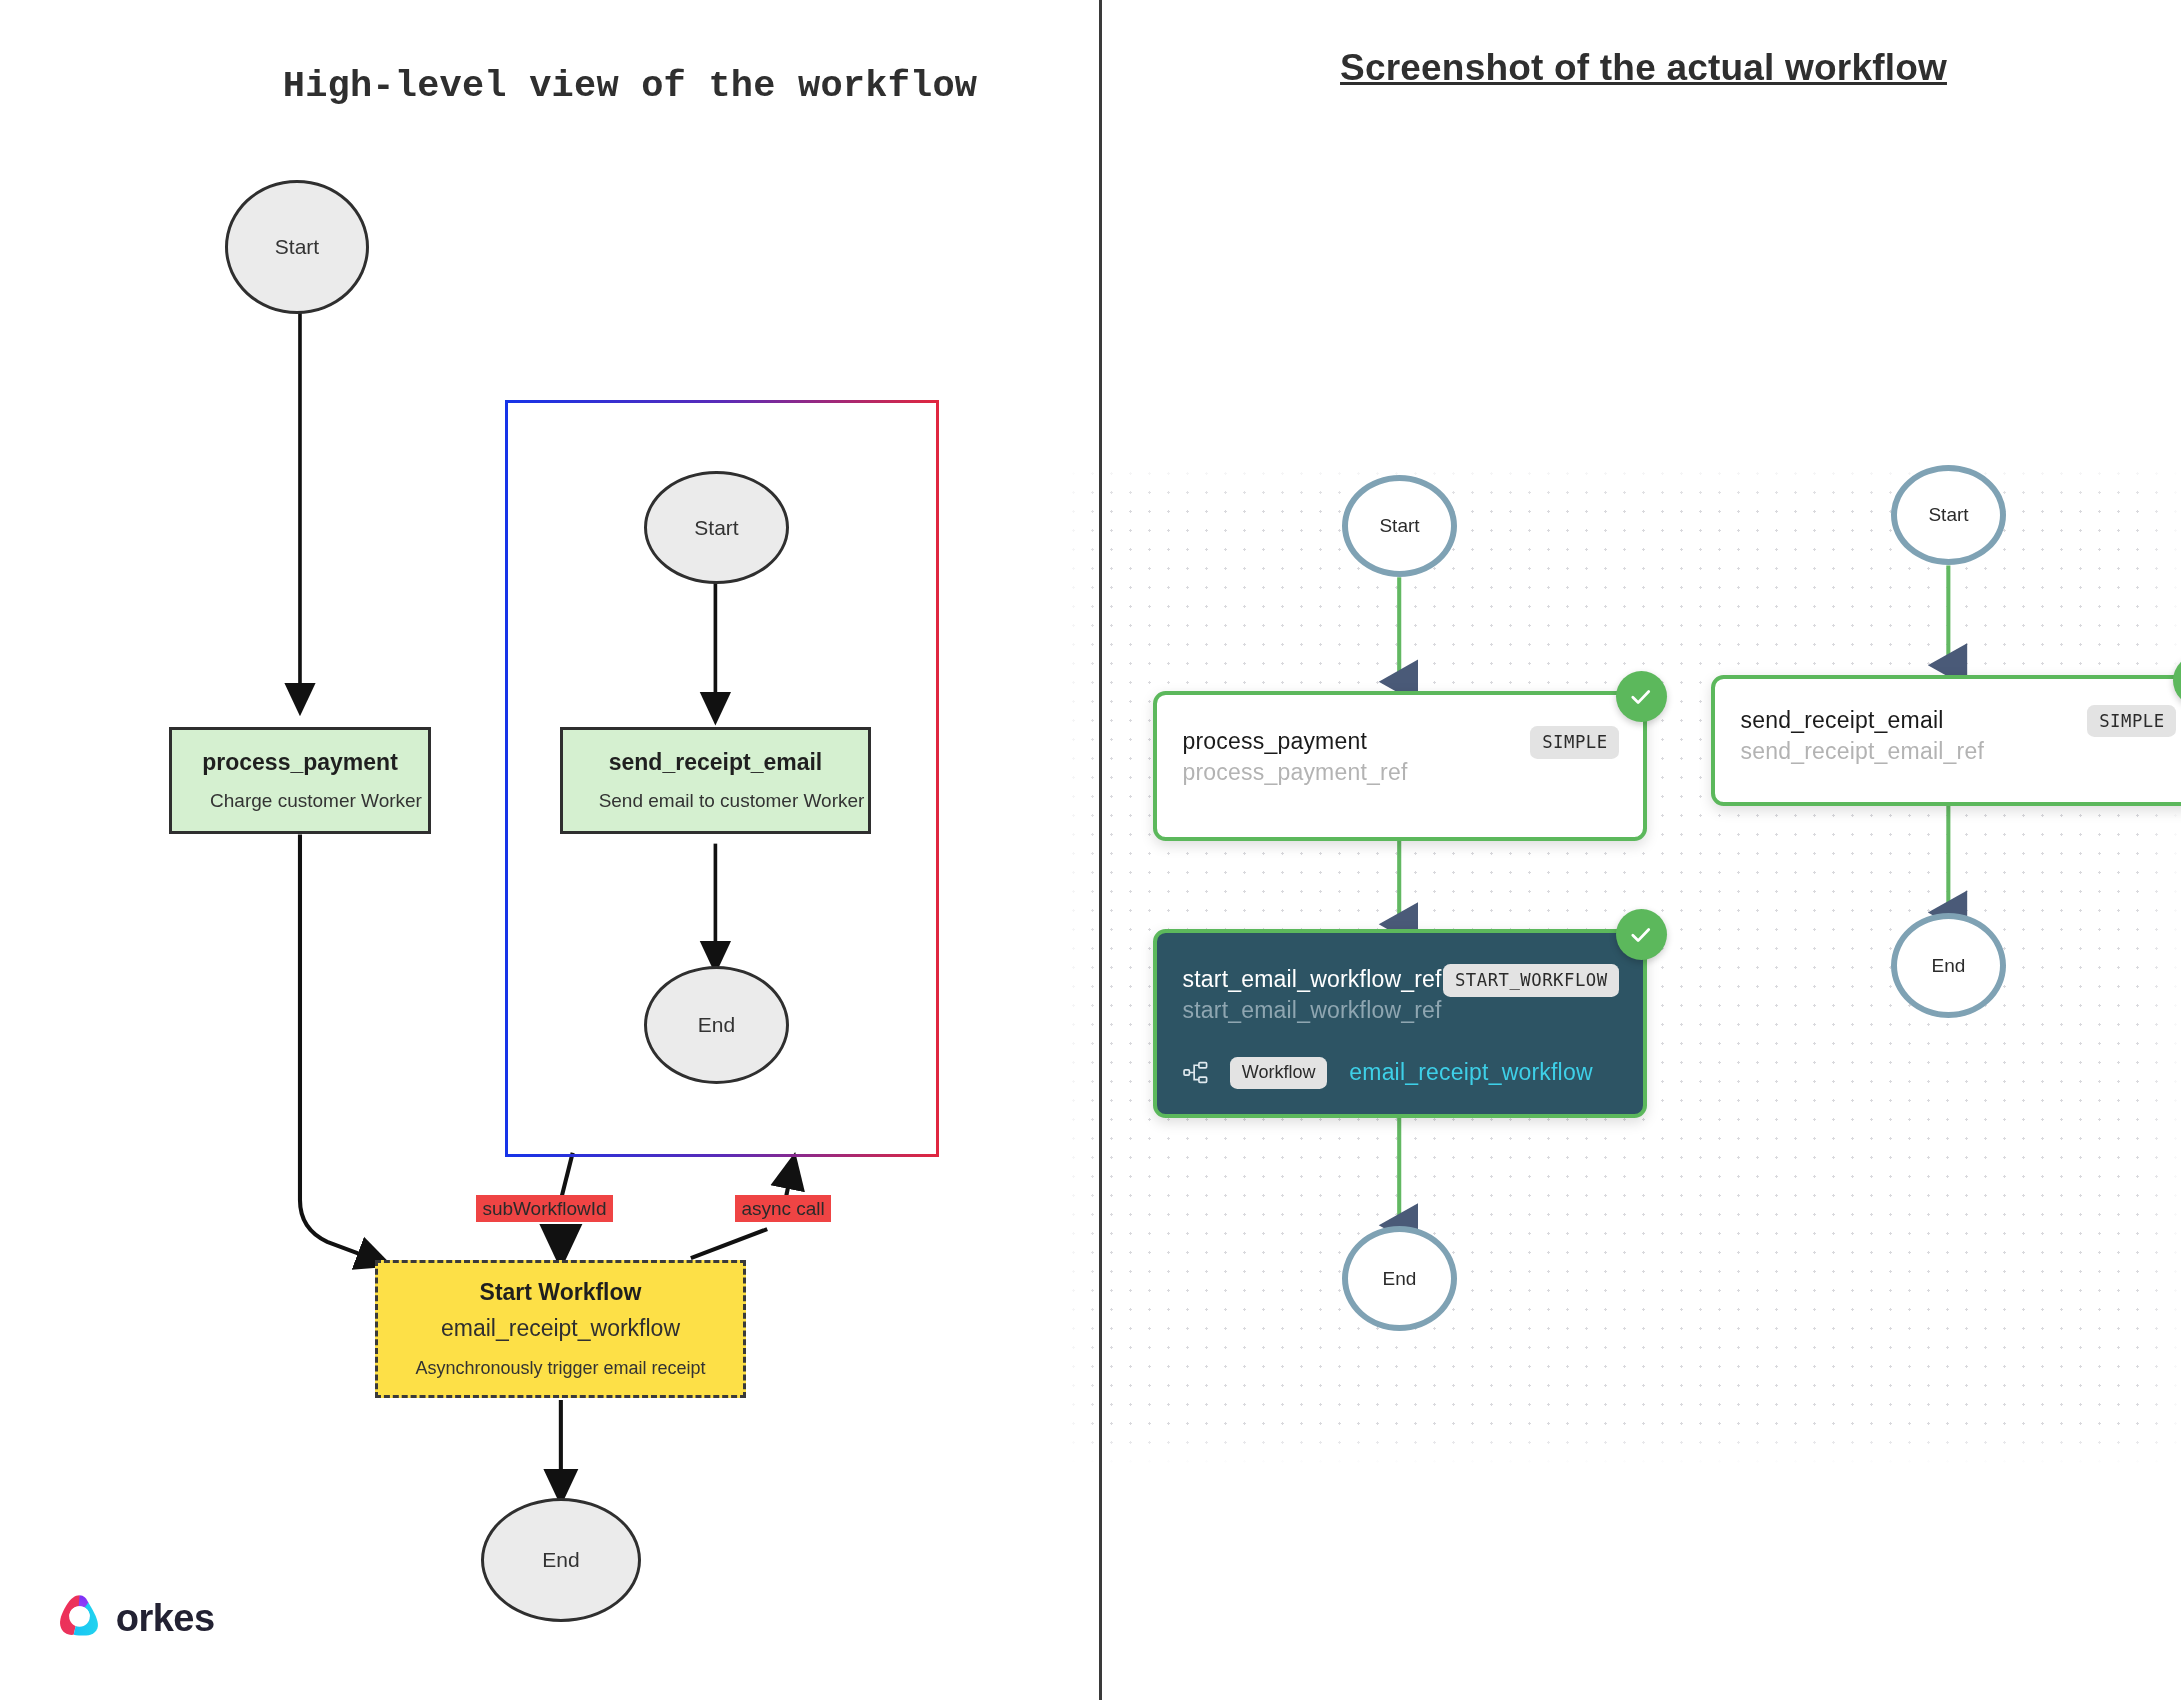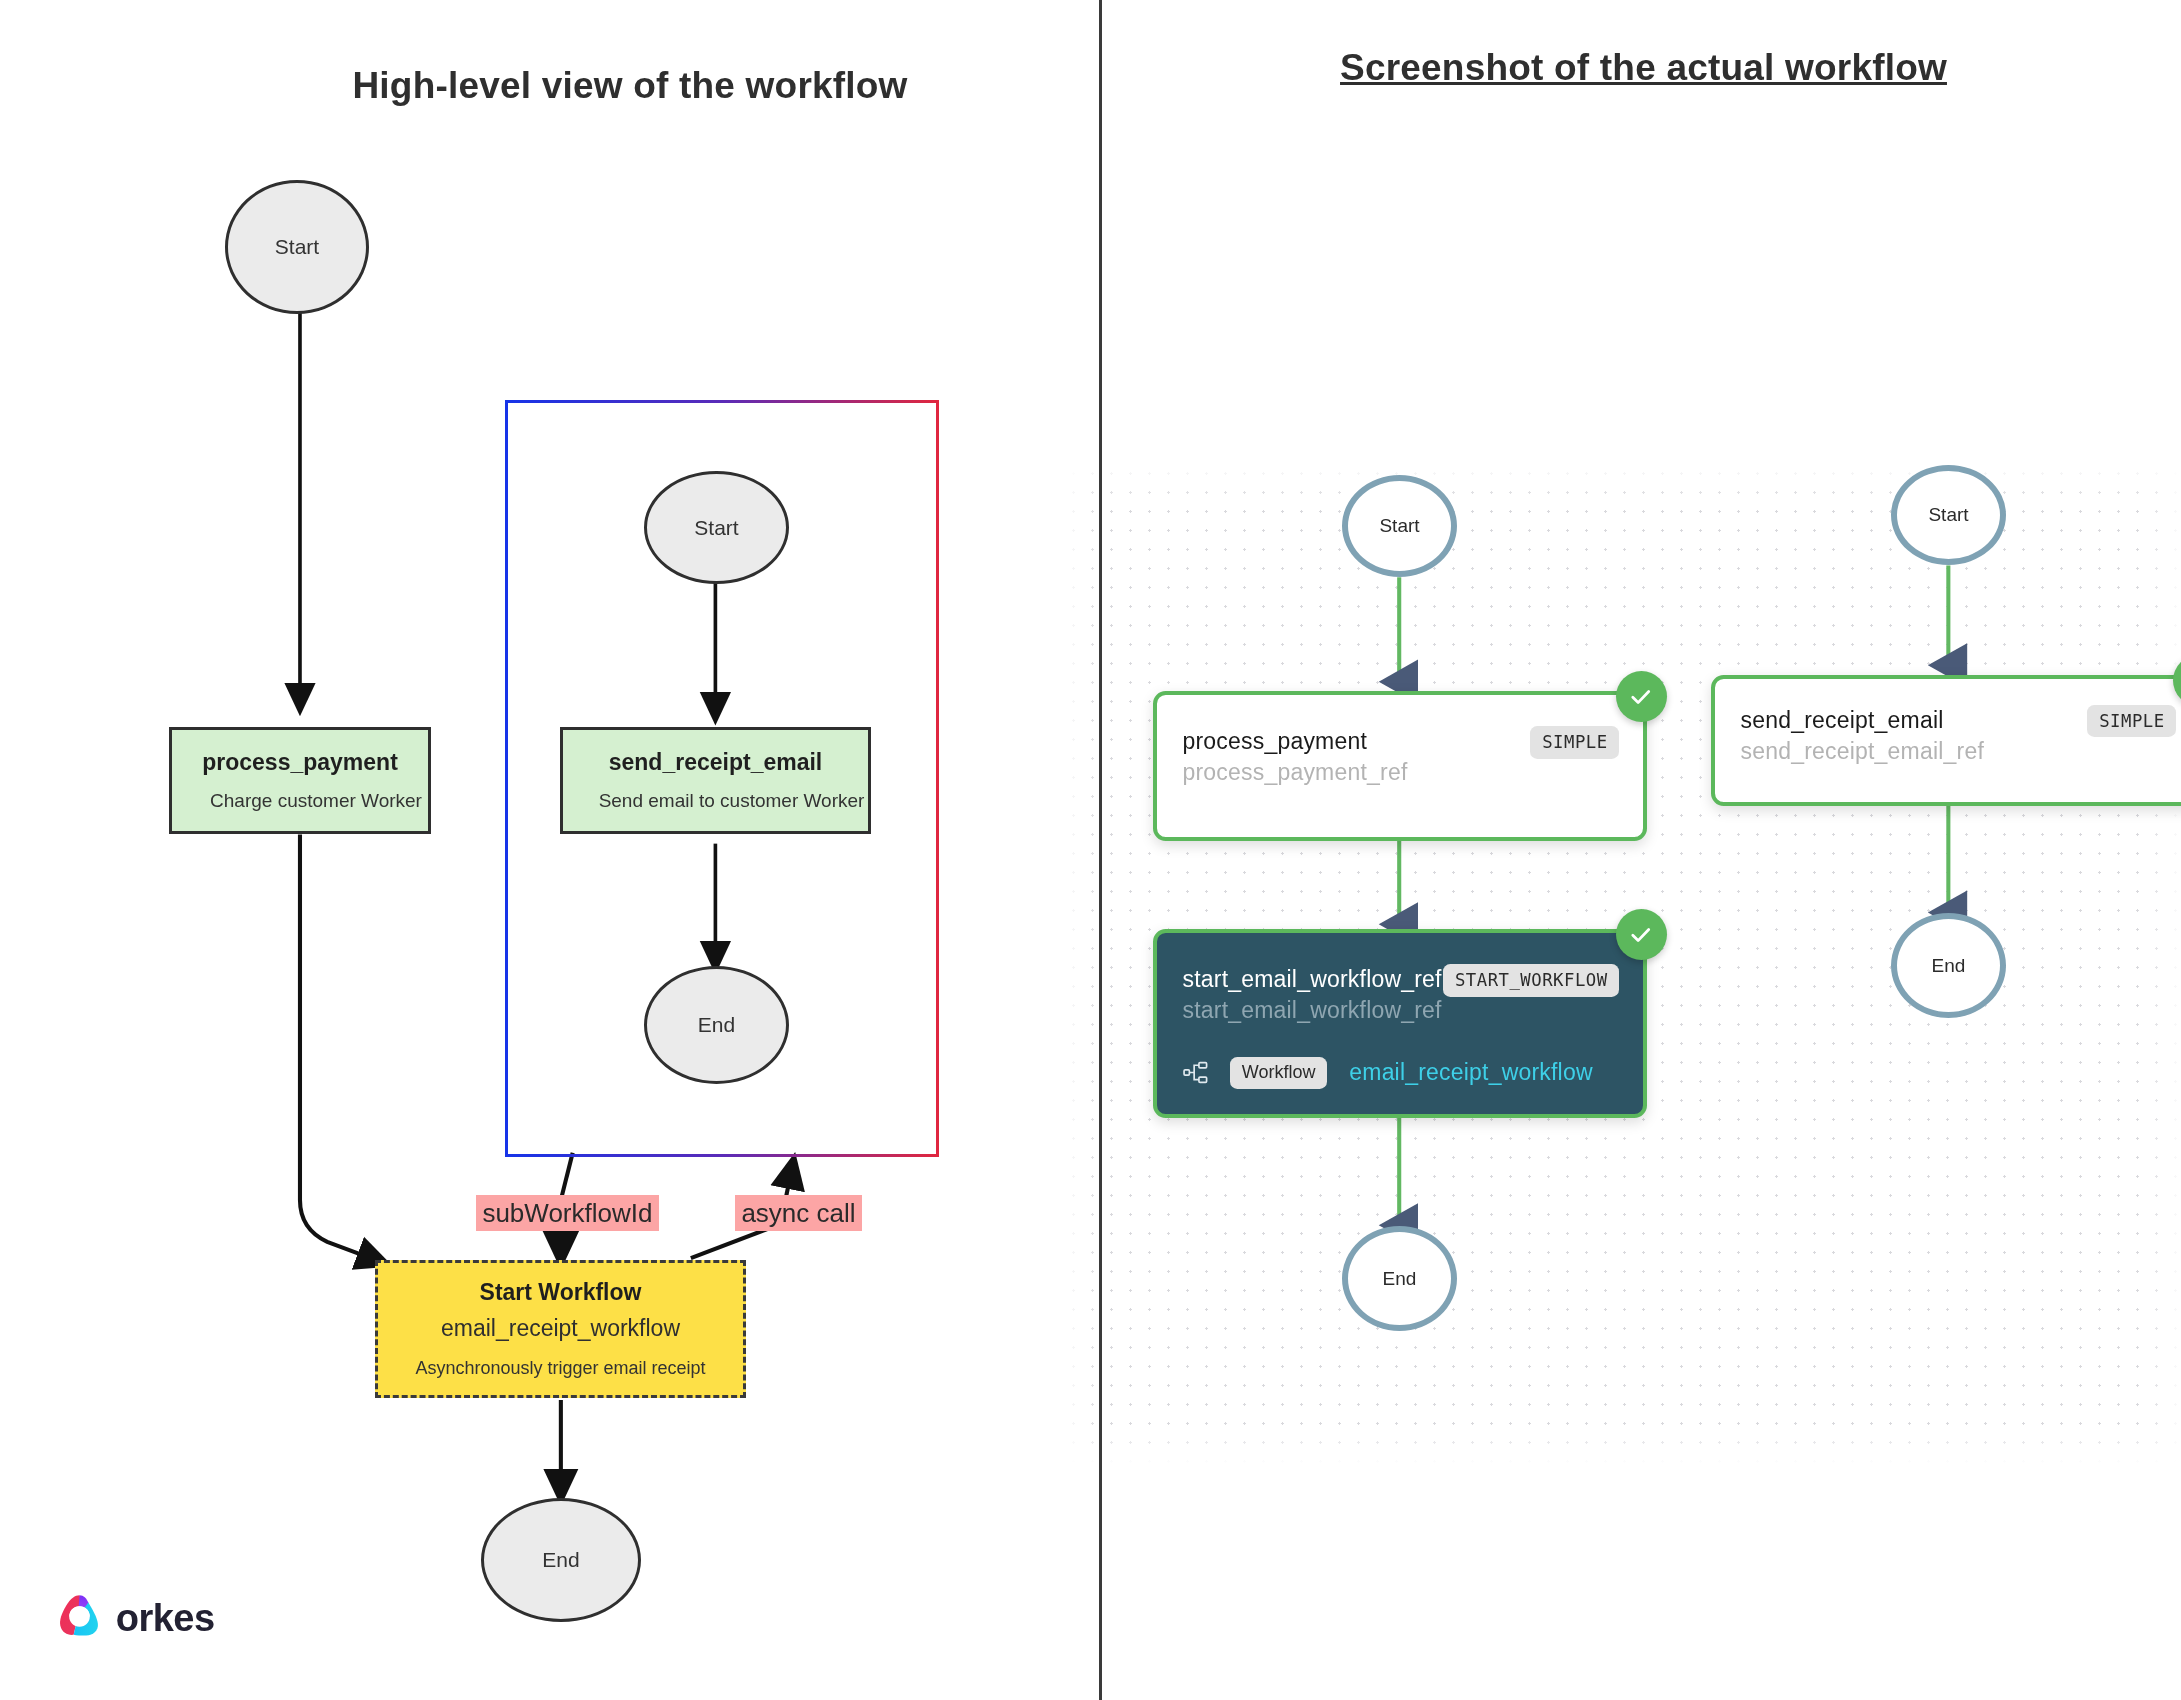--- a/index.html
+++ b/index.html
@@ -12,21 +12,21 @@
 
   
   .panel-left{position:absolute;left:0;top:0;width:1099px;height:1700px;background:#fff;}
   .panel-right{position:absolute;left:1105px;top:0;width:1077px;height:1700px;background:#fff;}
   .divider{position:absolute;left:1099px;top:0;width:2.7px;height:1700px;background:#3a3a3a;}
 
   .title{
     position:absolute;text-align:center;font-size:37px;font-weight:700;
     color:#2f2f2f;letter-spacing:0.2px;white-space:nowrap;
   }
-  #title-left{left:0;width:1260px;top:65px;}
+  #title-left{left:0;width:1260px;top:65px;font-family:Liberation Mono, monospace;}
   #title-right{left:1105px;width:1077px;top:47px;text-decoration:underline;}
 
   
   .dotcanvas{
     position:absolute;left:1064px;top:464px;width:1118px;height:1000px;
     background-image:radial-gradient(#d9d9dd 1px, transparent 1.1px);
     background-size:19px 19px;background-position:0 0;
     -webkit-mask-image:linear-gradient(to right,transparent 0,#000 36px,#000 calc(100% - 36px),transparent 100%),
                         linear-gradient(to bottom,transparent 0,#000 36px,#000 calc(100% - 36px),transparent 100%);
     -webkit-mask-composite:source-in;
@@ -52,21 +52,21 @@
   .d-tanbox{
     position:absolute;box-sizing:border-box;background:#fde047;
     border:3.6px dashed #3a3a3a;
     display:flex;flex-direction:column;align-items:center;justify-content:center;
   }
   .d-tanbox .t-title{font-size:23px;font-weight:700;color:#1f1f1f;}
   .d-tanbox .t-name{font-size:23px;color:#2f2f2f;margin-top:9px;}
   .d-tanbox .t-desc{font-size:18px;color:#333;margin-top:16.4px;}
 
   .edge-label{
-    position:absolute;background:#fca5a5;color:#2a2a2a;font-size:26px;
+    position:absolute;background:#ef4444;color:#2a2a2a;font-size:19px;
     padding:1.8px 6.4px;white-space:nowrap;line-height:1.25;
   }
 
   .subflow-frame{
     position:absolute;box-sizing:border-box;background:transparent;
     border:3.2px solid transparent;
     border-image:linear-gradient(90deg,#1634e8 0%,#5a2bb8 50%,#e0263f 100%) 1;
   }
 
   .svg-layer{position:absolute;left:0;top:0;width:100%;height:100%;pointer-events:none;overflow:visible;}

